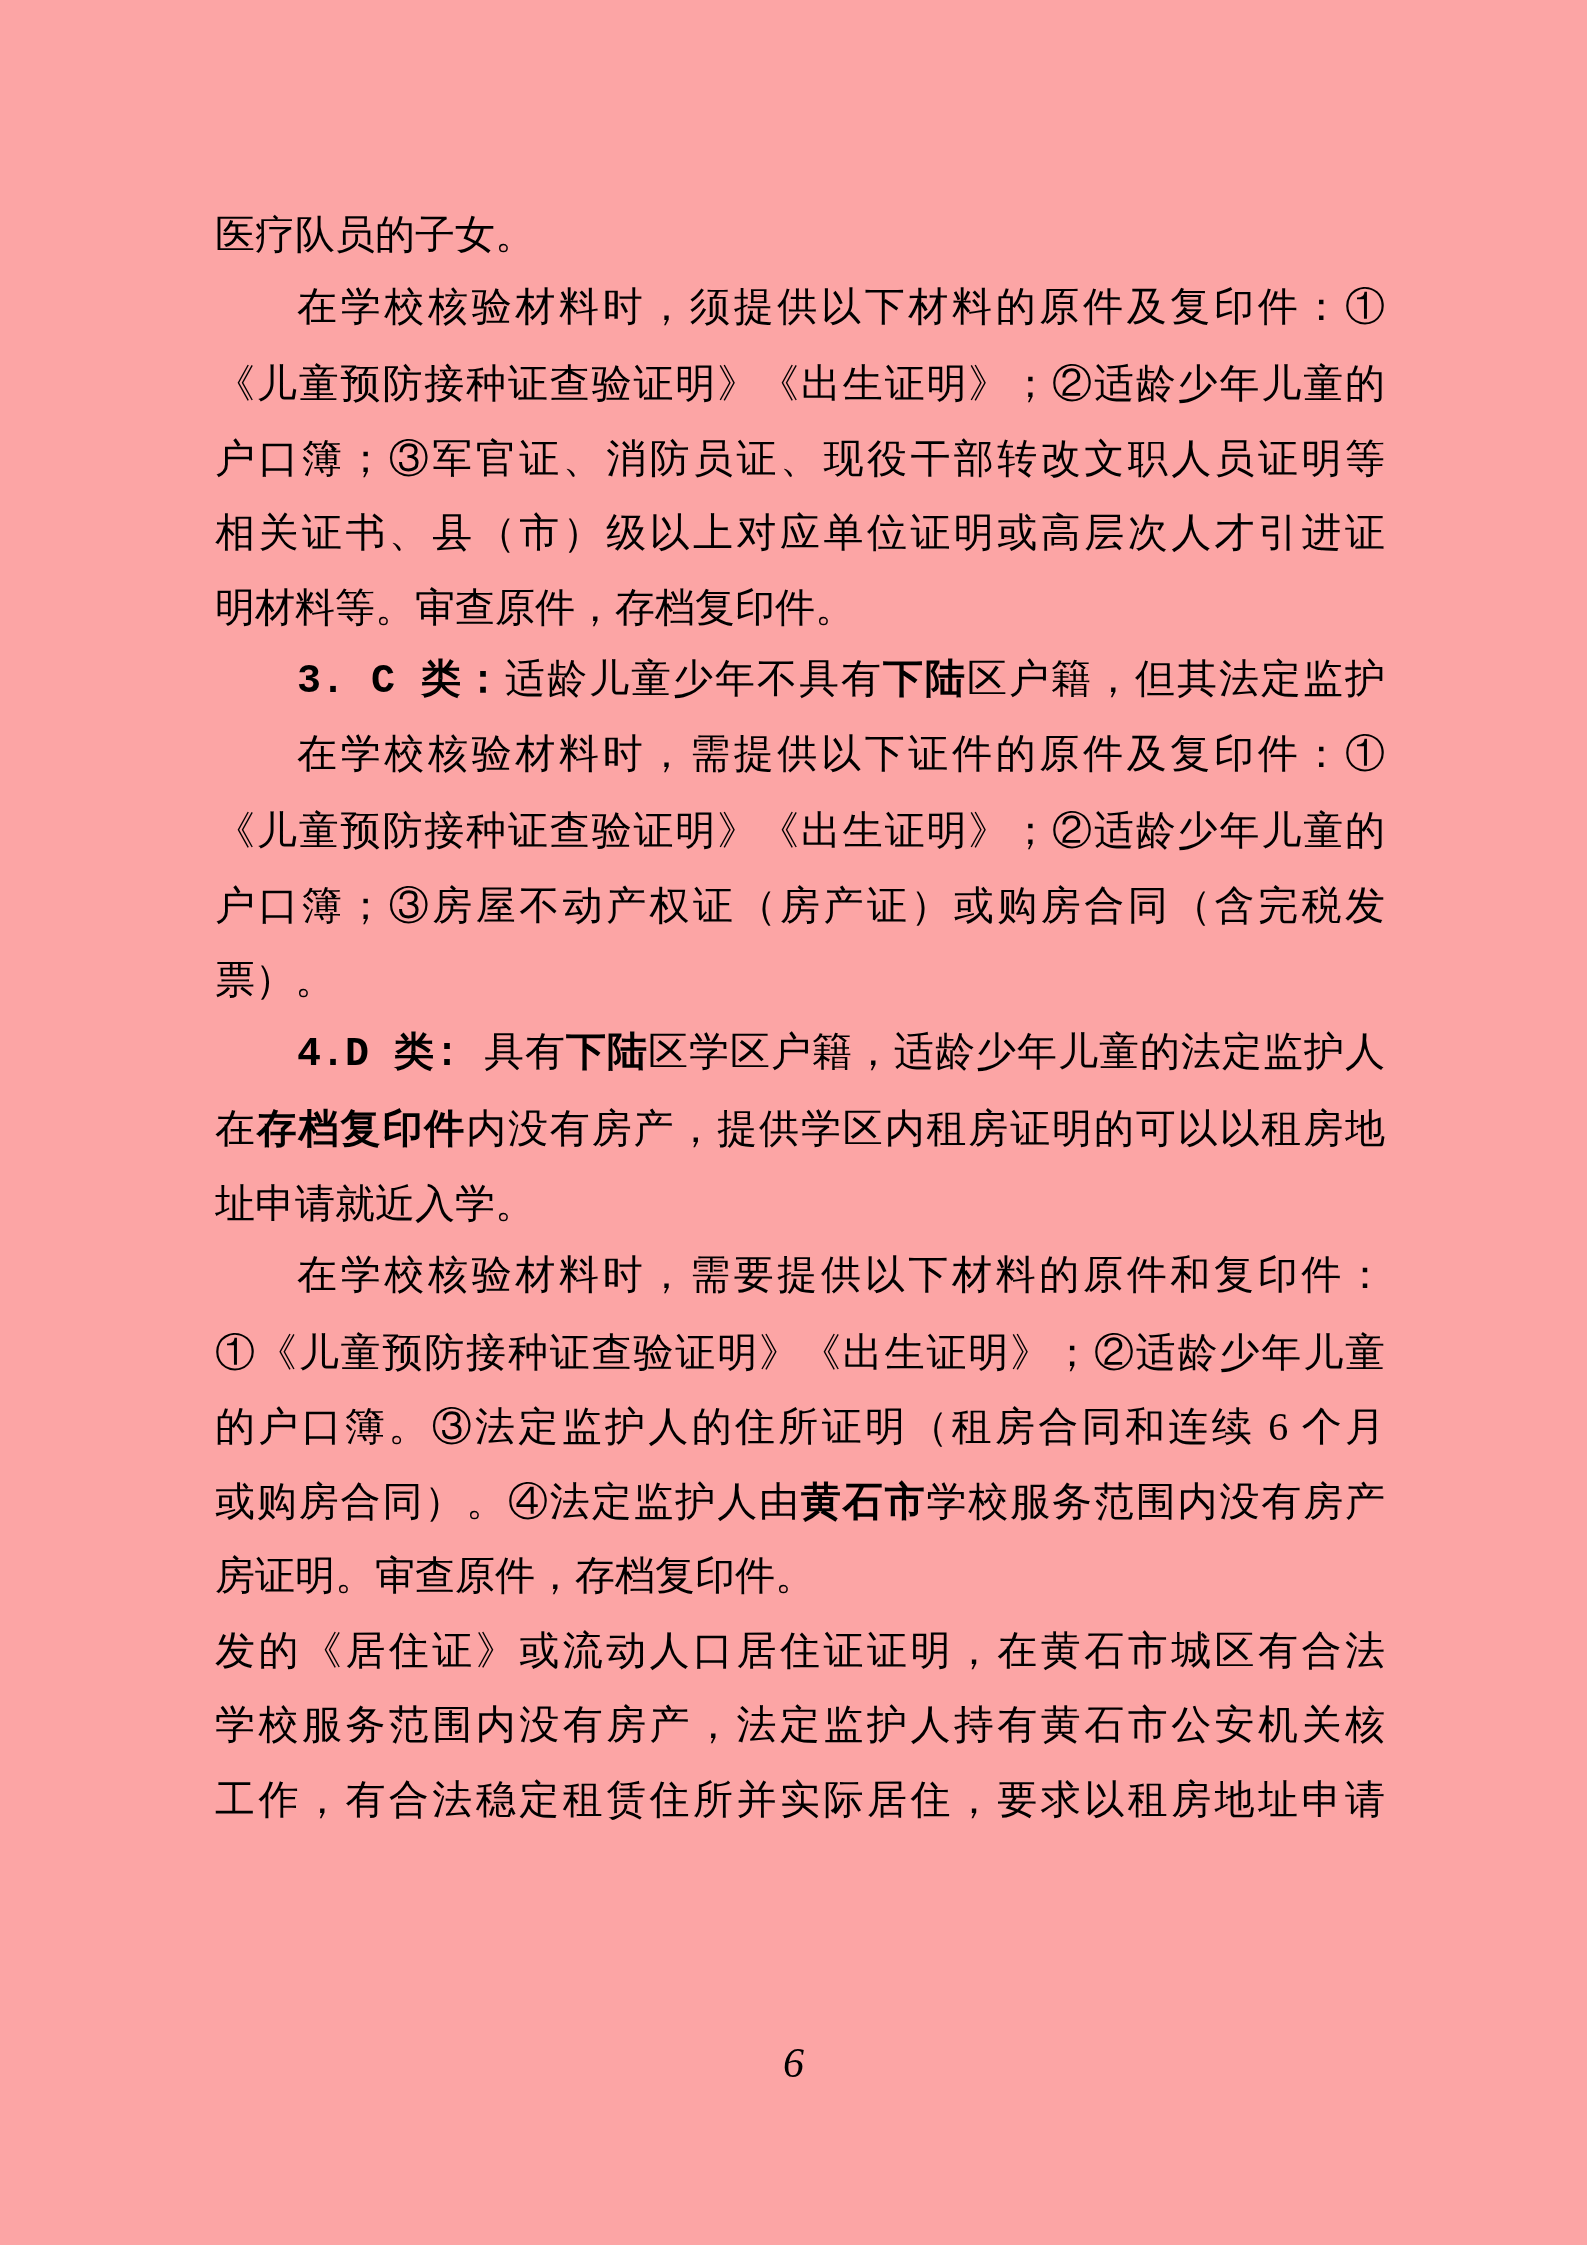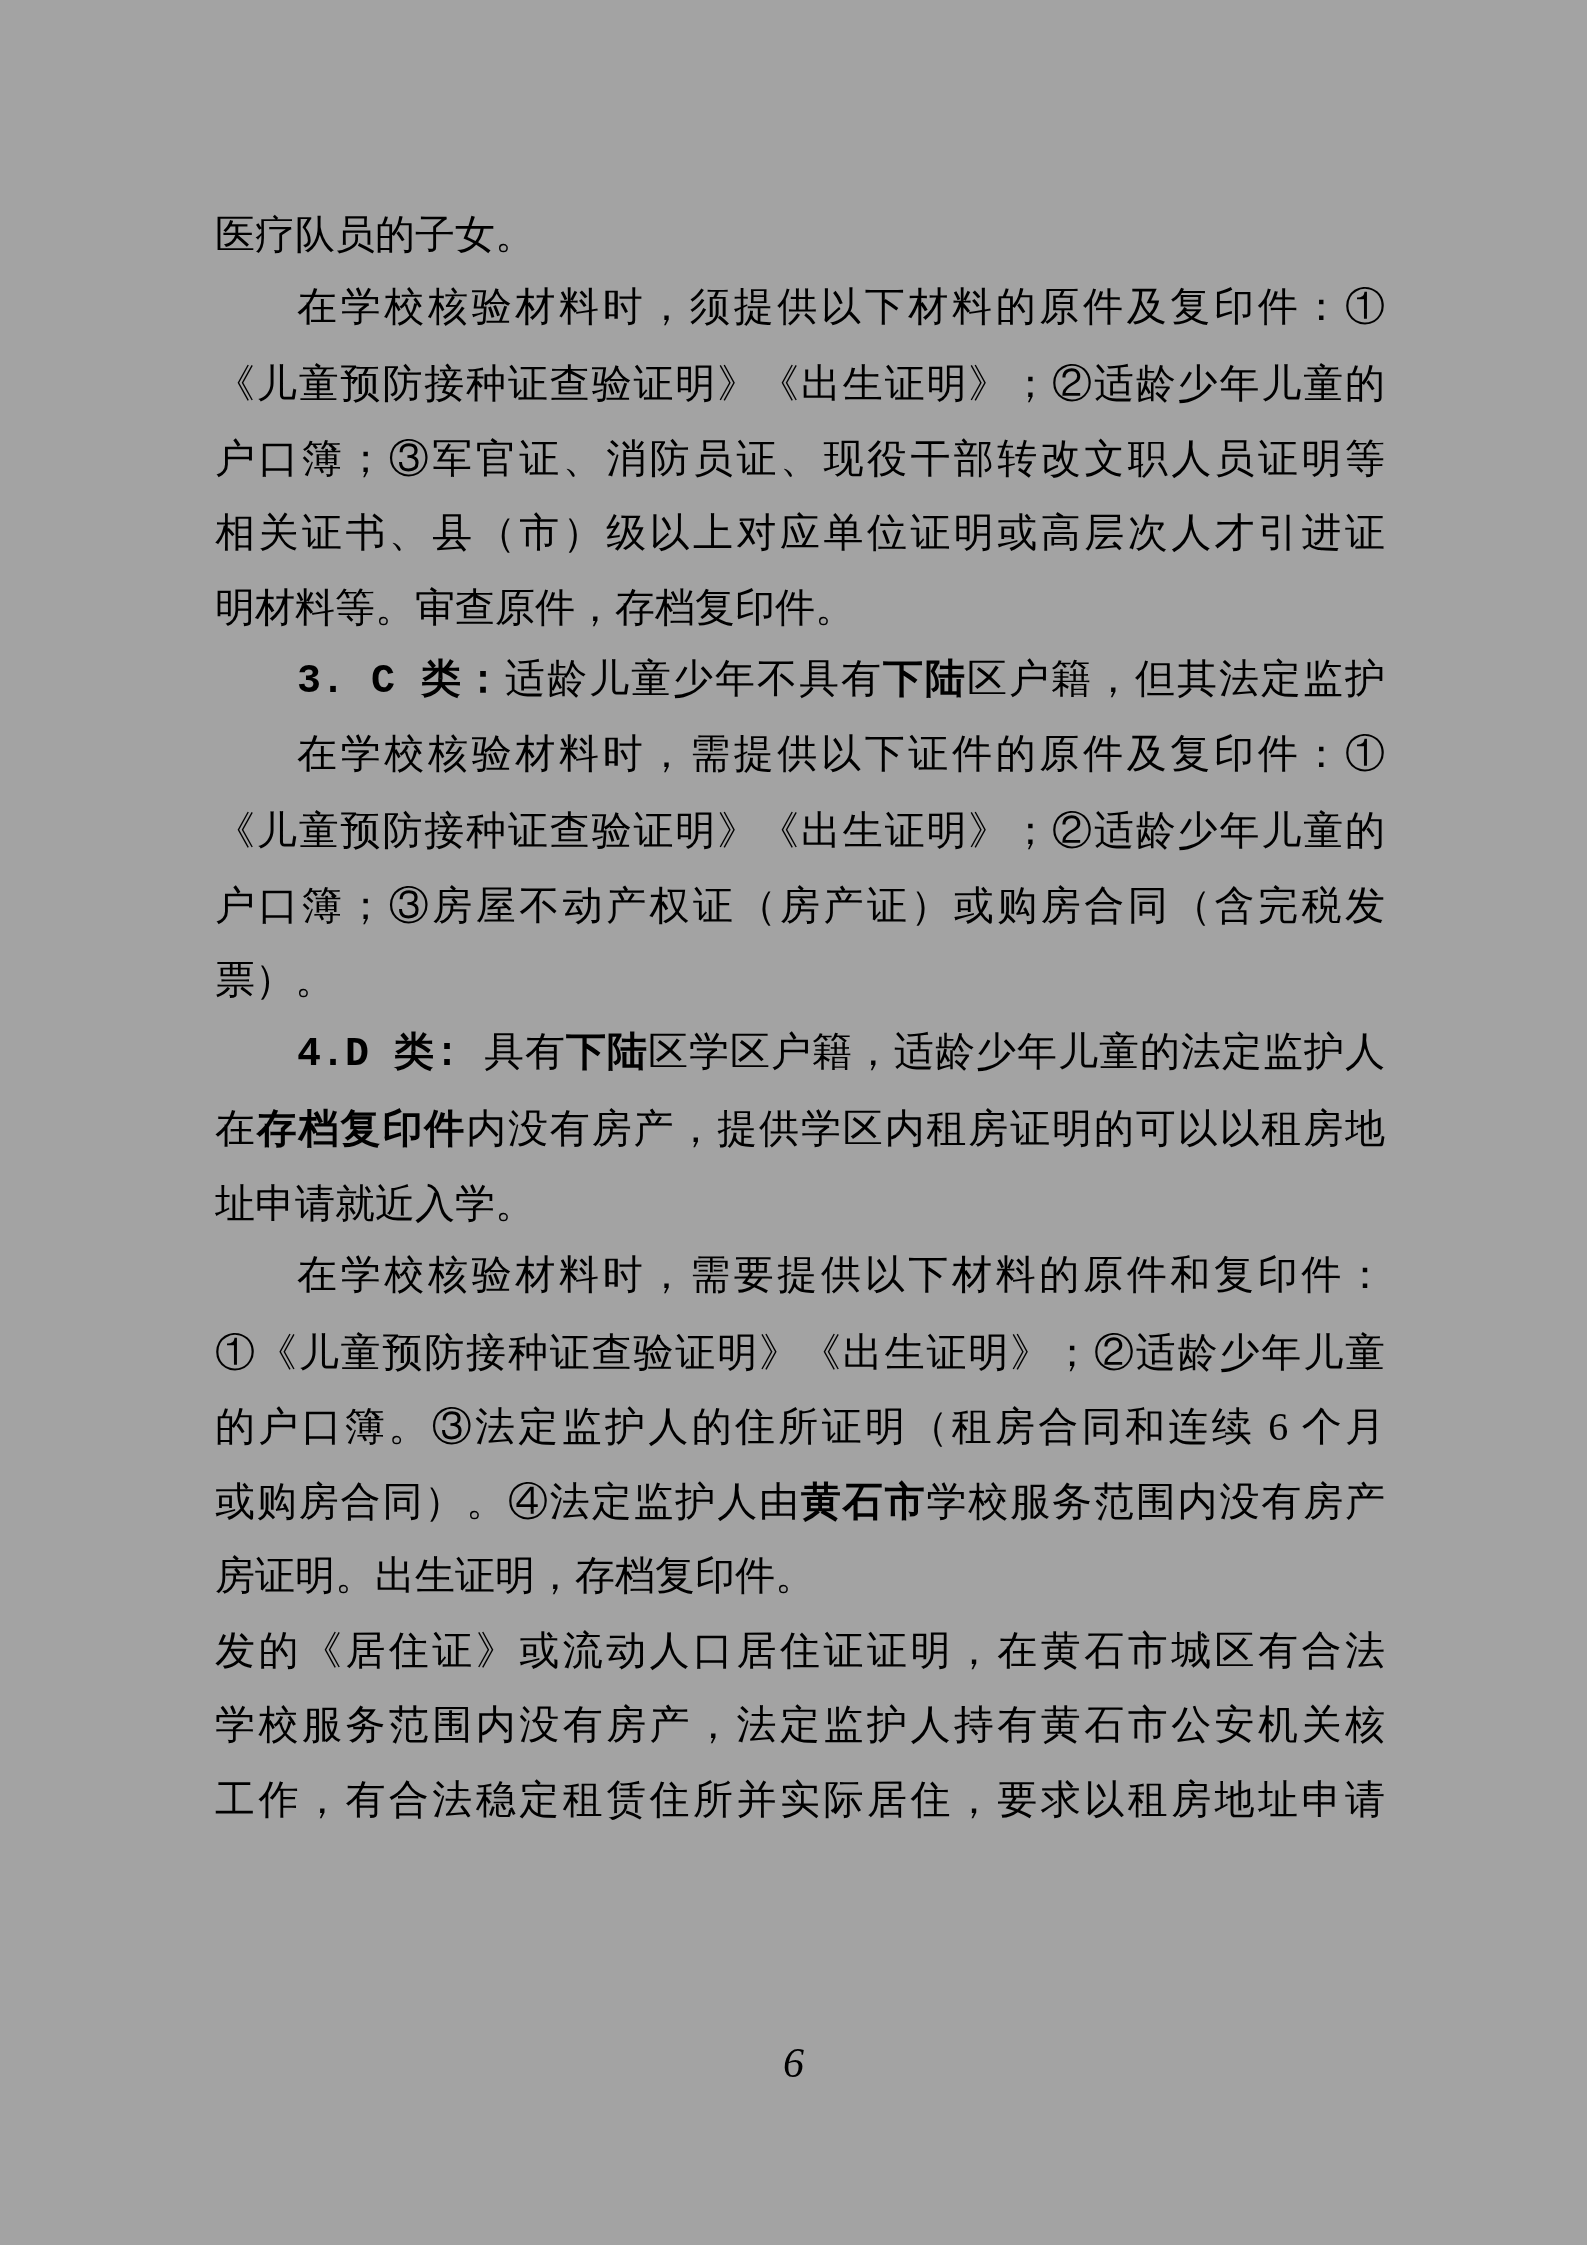--- a/index.html
+++ b/index.html
@@ -4,21 +4,21 @@
 <style>
   html, body {
     margin: 0;
     padding: 0;
     background: #ffffff;
   }
   .page {
     position: relative;
     width: 1587px;
     height: 2245px;
-    background: #a3a3a3;
+    background: #fca5a5;
     color: #000000;
     font-family: "Liberation Serif", "DejaVu Serif", serif;
     overflow: hidden;
   }
   .text-block {
     position: absolute;
     left: 215px;
     top: 198px;
     width: 1170px;
   }
@@ -67,19 +67,19 @@
       <div class="line"><span class="run">《儿童预防接种证查验证明》《出生证明》；②适龄少年儿童的</span></div>
       <div class="line"><span class="run">户口簿；③房屋不动产权证（房产证）或购房合同（含完税发</span></div>
       <div class="line no-stretch"><span class="run">票）。</span></div>
       <div class="line indent"><span class="run bold">4.D 类: </span><span class="run">具有</span><span class="run bold">下陆</span><span class="run">区学区户籍，适龄少年儿童的法定监护人</span></div>
       <div class="line"><span class="run">在</span><span class="run bold">存档复印件</span><span class="run">内没有房产，提供学区内租房证明的可以以租房地</span></div>
       <div class="line no-stretch"><span class="run">址申请就近入学。</span></div>
       <div class="line indent"><span class="run">在学校核验材料时，需要提供以下材料的原件和复印件：</span></div>
       <div class="line"><span class="run">①《儿童预防接种证查验证明》《出生证明》；②适龄少年儿童</span></div>
       <div class="line"><span class="run">的户口簿。③法定监护人的住所证明（租房合同和连续 6 个月</span></div>
       <div class="line"><span class="run">或购房合同）。④法定监护人由</span><span class="run bold">黄石市</span><span class="run">学校服务范围内没有房产</span></div>
-      <div class="line no-stretch"><span class="run">房证明。出生证明，存档复印件。</span></div>
+      <div class="line no-stretch"><span class="run">房证明。审查原件，存档复印件。</span></div>
       <div class="line"><span class="run">发的《居住证》或流动人口居住证证明，在黄石市城区有合法</span></div>
       <div class="line"><span class="run">学校服务范围内没有房产，法定监护人持有黄石市公安机关核</span></div>
       <div class="line"><span class="run">工作，有合法稳定租赁住所并实际居住，要求以租房地址申请</span></div>
     </div>
   <div class="page-footer">6</div>
 </div>
 
 </body></html>

